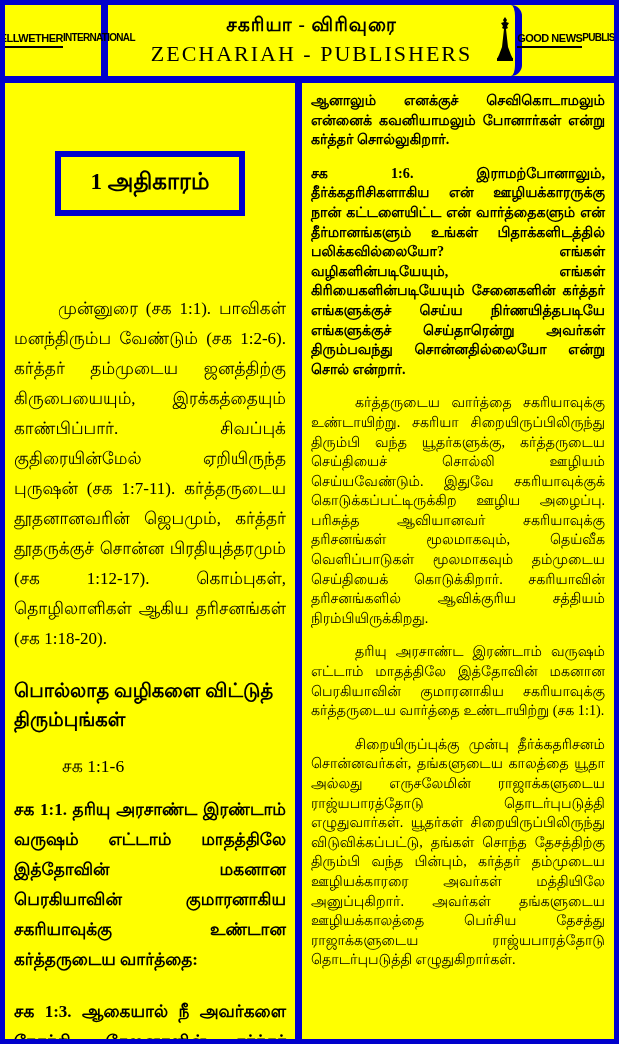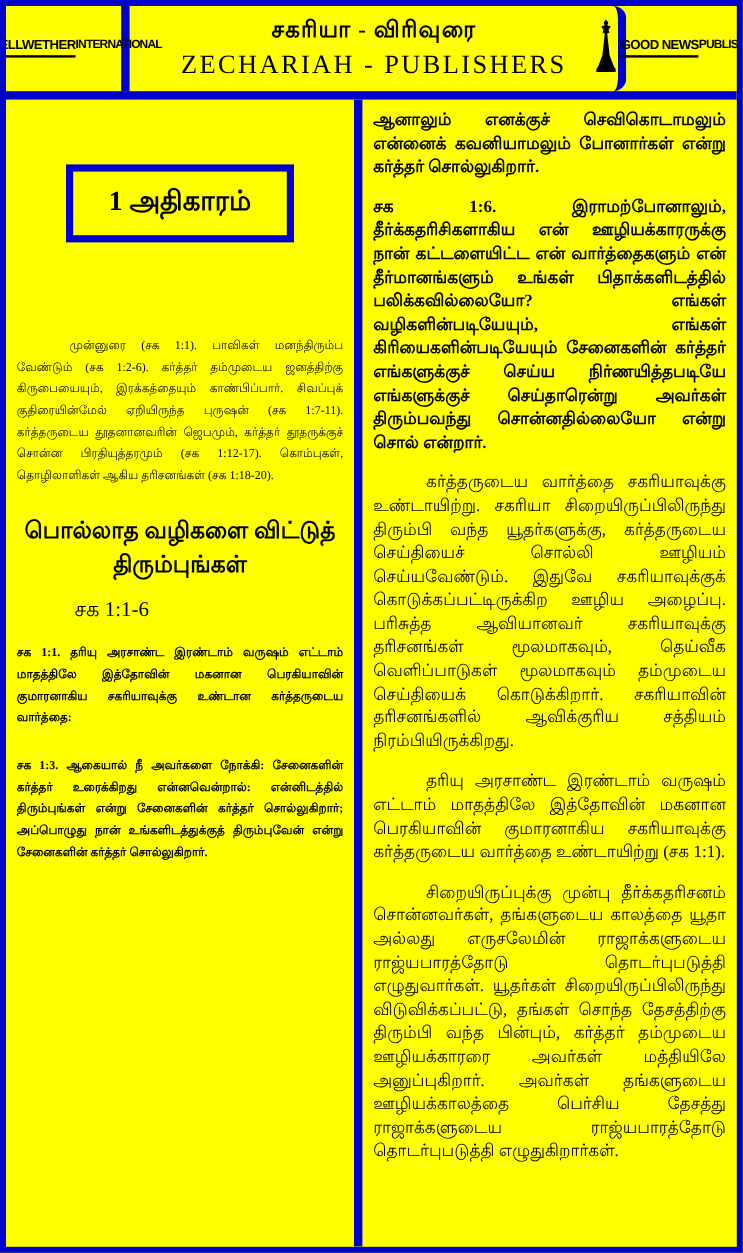--- a/index.html
+++ b/index.html
@@ -35,37 +35,37 @@
   }
   .logo-line2{
     font-family:"Liberation Sans", sans-serif;
     font-weight:bold;font-size:10px;letter-spacing:-0.7px;white-space:nowrap;
   }
   .title-tamil{font-weight:bold;font-size:19px;letter-spacing:1px;}
   .title-english{font-size:22px;letter-spacing:2px;margin-top:3px;font-family:"Liberation Serif", serif;}
   
   .bodywrap{flex:1;display:flex;overflow:hidden;}
   .col{box-sizing:border-box;overflow:hidden;}
-  .col-left{width:297px;border-right:7px solid #0000CC;padding:2px 9px 6px 9px;}
+  .col-left{width:297px;border-right:7px solid #0000CC;padding:16px 9px 6px 9px;}
   .col-right{flex:1;padding:8px 9px 6px 9px;}
   
   p{margin:0;text-align:justify;}
-  .lp{font-size:10px;line-height:18px;margin-bottom:22px;}
+  .lp{font-size:17px;line-height:30px;margin-bottom:22px;}
   .rp{font-size:14.2px;line-height:19.6px;margin-bottom:14px;}
   .bold{font-weight:bold;}
   .indent{text-indent:44px;}
   .chapterbox-wrap{margin:52px 0 78px 0;text-align:center;}
   .chapterbox{
     display:inline-block;
     border:6px solid #0000CC;
     padding:12px 30px;
     font-size:23px;font-weight:bold;
     background:#FFFF00;
   }
-  .section-heading{font-size:19.5px;font-weight:bold;line-height:29px;margin-bottom:8px;text-align:center;}
+  .section-heading{font-size:19.5px;font-weight:bold;line-height:29px;margin-bottom:19px;text-align:left;}
   .section-ref{font-size:17.5px;font-weight:normal;line-height:26px;margin-bottom:16px;text-align:left;margin-left:48px;}
 </style>
 </head>
 <body>
 
 <div class="page">
 
   <div class="header">
 
     <div class="hcell hcell-left">

